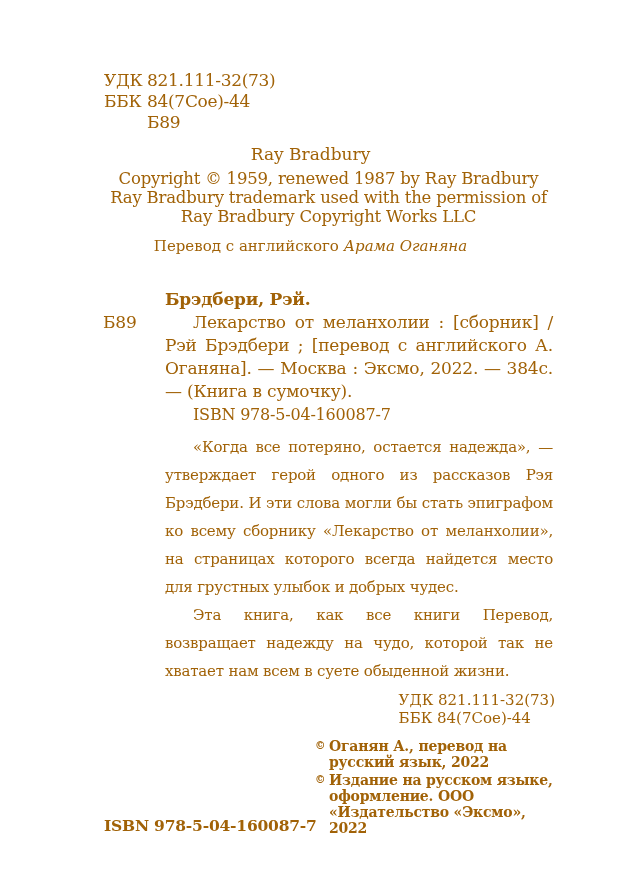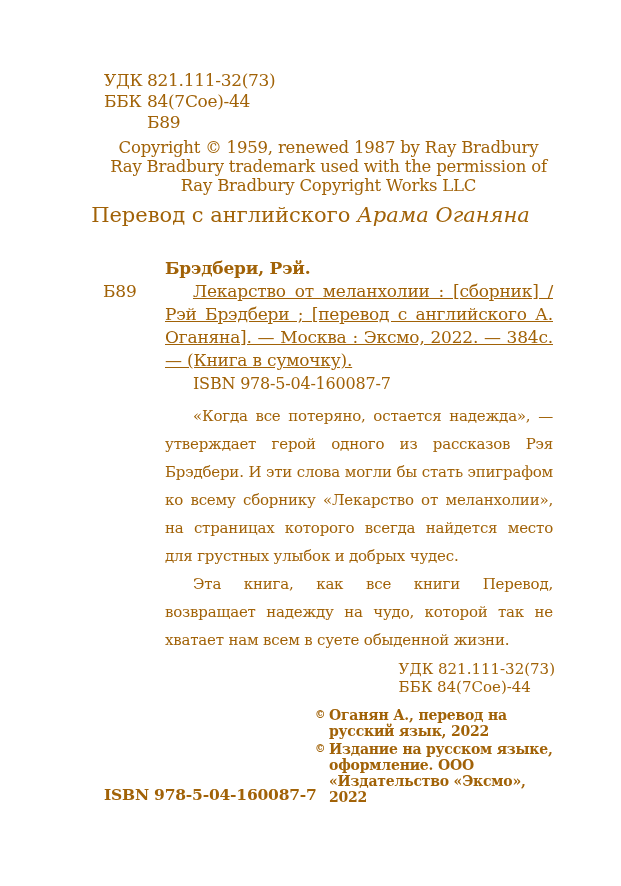--- a/index.html
+++ b/index.html
@@ -19,37 +19,37 @@
   
   .codes-top { margin-left: 104px; font-size: 17px; line-height: 21px; letter-spacing: -0.3px; }
   .codes-top .row { display: flex; }
   .codes-top .lbl { width: 43px; flex: none; }
 
   
   .center { text-align: center; }
   .author-en { margin-top: 11px; font-size: 17px; line-height: 20px; }
   .title-en  { margin-top: 5px;  font-size: 18.5px; line-height: 22px; letter-spacing: 0.2px; }
   .copyright-block { margin-top: 5px; font-size: 16.5px; line-height: 19px; letter-spacing: -0.2px; margin-left: 36px; }
-  .translation { margin-top: 10px; font-size: 21px; line-height: 21px; }
+  .translation { margin-top: 10px; font-size: 15px; line-height: 21px; }
   .series      { margin-top: 19px; font-size: 17.5px; line-height: 21px; }
   .name-italic { font-style: italic; }
 
   
   .card {
     position: relative;
     margin-left: 165px;
     width: 388px;
     margin-top: 31px;
     font-size: 17px;
     line-height: 23px;
     letter-spacing: -0.2px;
   }
   .card-author { font-weight: bold; }
   .card-code { position: absolute; left: -62px; top: 23px; }
-  .card-desc { text-indent: 28px; text-align: justify; text-decoration: underline; }
+  .card-desc { text-indent: 28px; text-align: justify; }
   .card-isbn { margin-left: 28px; font-size: 16px; }
 
   
   .annotation {
     margin-left: 165px;
     width: 388px;
     margin-top: 7px;
     font-size: 15px;
     line-height: 28px;
     text-align: justify;
@@ -81,20 +81,21 @@
     <div class="row">
       <span class="lbl">ББК</span>
       <span class="val">84(7Сое)-44</span>
     </div>
     <div class="row">
       <span class="lbl"></span>
       <span class="val">Б89</span>
     </div>
   </div>
 
+  <div class="center author-en">Ray Bradbury</div>
 
   <div class="center copyright-block">
     <div>Copyright © 1959, renewed 1987 by Ray Bradbury</div>
     <div>Ray Bradbury trademark used with the permission of</div>
     <div>Ray Bradbury Copyright Works LLC</div>
   </div>
 
   <div class="center translation">
     <span>Перевод с английского </span><span class="name-italic">Арама Оганяна</span>
   </div>

